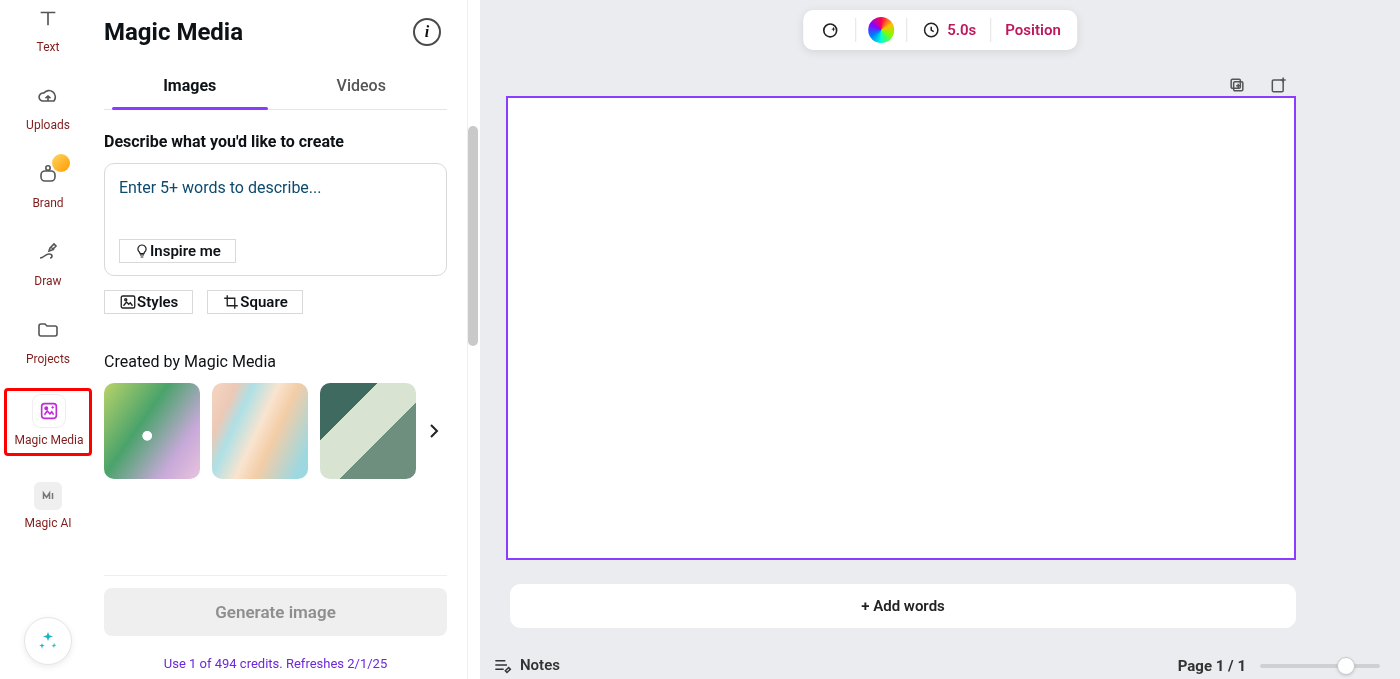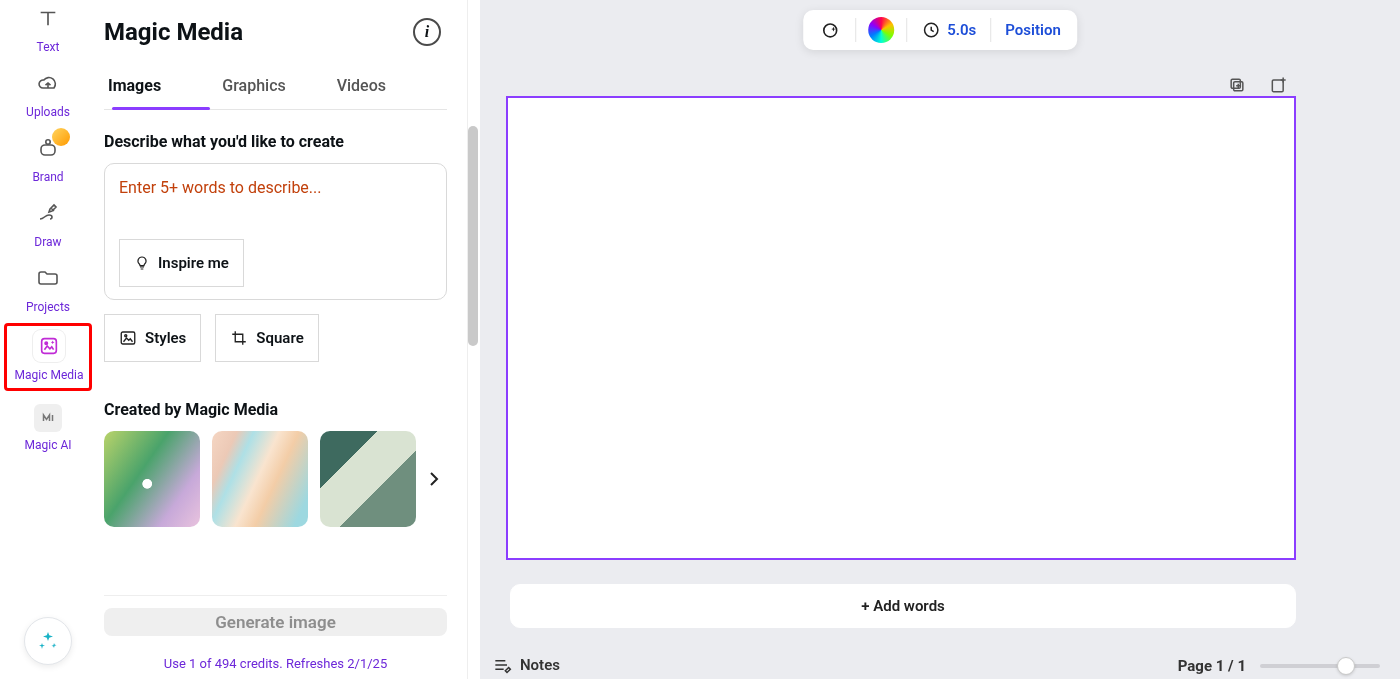--- a/index.html
+++ b/index.html
@@ -1,64 +1,64 @@
 <!DOCTYPE html>
 <html><head>
 <meta charset="utf-8">
 <style>
   * { box-sizing: border-box; margin: 0; padding: 0; font-family: -apple-system, BlinkMacSystemFont, "Segoe UI", Roboto, Helvetica, Arial, sans-serif; }
   body { width: 1400px; height: 679px; background: #fff; overflow: hidden; color: #0d1216; }
   .app { display: flex; height: 100%; }
 
   
-  .rail { width: 96px; background: #fff; display: flex; flex-direction: column; align-items: center; gap: 13px; padding-top: 2px; font-size: 12px; color: #6d28d9; position: relative; }
+  .rail { width: 96px; background: #fff; display: flex; flex-direction: column; align-items: center; gap: 26px; padding-top: 2px; font-size: 12px; color: #7f1d1d; position: relative; }
   .rail-item { display: flex; flex-direction: column; align-items: center; gap: 6px; cursor: pointer; width: 80px; }
   .rail-item .icon-wrap { width: 32px; height: 32px; display:flex; align-items:center; justify-content:center; color:#555; }
   .rail-item.active .icon-wrap { background:#fff; border-radius:8px; box-shadow:0 0 0 1px #eee; color:#c02bd6; }
   .rail-item span { font-size: 12px; text-align:center; }
   .brand-badge { position:absolute; top:-4px; right:-6px; width:18px; height:18px; border-radius:50%; background:linear-gradient(135deg,#ffd560,#ff9a00); }
   .highlight-box { border:3px solid #ff0000; border-radius:4px; padding:4px 2px 6px; width:88px; margin-top:-4px; }
   .sparkle-btn { position:absolute; left:24px; bottom:14px; width:48px; height:48px; border-radius:50%; background:#fff; border:1.5px solid #e3e6ea; display:flex; align-items:center; justify-content:center; box-shadow:0 2px 6px rgba(0,0,0,.08); cursor:pointer; }
 
   
   .panel { width: 372px; background:#fff; border-right:1px solid #eee; display:flex; flex-direction:column; padding: 18px 20px 8px 8px; position:relative; }
   .panel-header { display:flex; align-items:center; justify-content:space-between; padding:0 6px 14px 0; }
   .panel-title { font-size:24px; font-weight:700; color:#0d1216; }
   .info-btn { width:28px; height:28px; border-radius:50%; border:2px solid #4a4a4a; display:flex; align-items:center; justify-content:center; font-weight:700; font-family:serif; font-style:italic; cursor:pointer; }
   .tabs { display:flex; border-bottom:1px solid #e5e5e5; margin-top:6px; }
-  .tab { flex:1; text-align:left; padding:10px 4px 14px; font-size:16px; color:#555; cursor:pointer; font-weight:500; }
+  .tab { flex:1; text-align:center; padding:10px 4px 14px; font-size:16px; color:#555; cursor:pointer; font-weight:500; }
   .tab.active { color:#0d1216; font-weight:700; position:relative; }
   .tab.active::after { content:""; position:absolute; left:8px; right:8px; bottom:-1px; height:3px; background:#8b3dff; border-radius:2px; }
 
   .section-label { font-size:16px; font-weight:700; margin:22px 0 12px; }
   .prompt-box { border:1px solid #d9d9d9; border-radius:10px; padding:14px 14px 12px; display:flex; flex-direction:column; gap:42px; }
-  .prompt-box .placeholder { font-size:16px; color:#c2410c; }
-  .pill { display:inline-flex; align-items:center; gap:8px; border:1px solid #d9d9d9; border-radius:0; padding:14px 14px; font-size:15px; font-weight:600; cursor:pointer; background:#fff; }
+  .prompt-box .placeholder { font-size:16px; color:#0c4a6e; }
+  .pill { display:inline-flex; align-items:center; border:1px solid #d9d9d9; border-radius:0; padding:2px 14px; font-size:15px; font-weight:600; cursor:pointer; background:#fff; }
   .pill-row { display:flex; gap:14px; margin-top:14px;text-align:center; }
 
-  .gallery-head { font-size:16px; font-weight:700; margin-top:38px; margin-bottom:12px; }
+  .gallery-head { font-size:16px; font-weight:400; margin-top:38px; margin-bottom:12px; }
   .gallery { display:flex; gap:12px; align-items:center; }
   .thumb { width:96px; height:96px; border-radius:10px; background:#ccc; flex:0 0 auto; }
   .thumb.t1 { background: radial-gradient(circle at 45% 55%, #fff 0 6%, transparent 7%), linear-gradient(125deg,#b9d36a,#4aa36b 40%,#c7a9d9 75%,#e9c3de); }
   .thumb.t2 { background: linear-gradient(115deg,#f5d6c3 0%, #ecc9b6 18%, #aee0e6 30%, #f9e4cf 48%, #f3cda7 62%, #9dd8e0 90%); }
   .thumb.t3 { background: linear-gradient(135deg,#3e6a5f 0 30%,#d9e3d2 30% 60%,#6f8f7e 60% 100%); }
   .next-btn { width:24px; height:24px; display:flex; align-items:center; justify-content:center; cursor:pointer; font-size:22px; color:#333; margin-left:-6px; }
 
   .panel-footer { margin-top:auto; display:flex; flex-direction:column; align-items:center; border-top:1px solid #eee; padding-top:12px; }
-  .gen-btn { width:100%; background:#efefef; color:#8e8e8e; border:none; border-radius:8px; padding:4px 0; font-size:17px; font-weight:600; cursor:not-allowed; }
+  .gen-btn { width:100%; background:#efefef; color:#8e8e8e; border:none; border-radius:8px; padding:14px 0; font-size:17px; font-weight:600; cursor:not-allowed; }
   .credit-line { font-size:13px; font-weight:400; color:#6d28d9; margin-top:20px; }
 
   .vscroll { width:12px; background:#fff; display:flex; align-items:flex-start; padding-top:126px; }
   .vscroll .thumb-bar { width:10px; height:220px; background:#c9c9c9; border-radius:6px; }
 
   
   .canvas-area { flex:1; background:#ebecf0; position:relative; display:flex; flex-direction:column; }
   .toolbar { position:absolute; top:10px; left:50%; transform:translateX(-50%); background:#fff; border-radius:10px; box-shadow:0 2px 10px rgba(0,0,0,.1); display:flex; align-items:center; padding:5px 14px; gap:12px; }
   .tb-sep { width:1px; height:24px; background:#e3e3e3; }
-  .tb-item { display:flex; align-items:center; gap:6px; font-size:15px; font-weight:600; color:#1d4ed8; cursor:pointer; padding:4px 2px; }
+  .tb-item { display:flex; align-items:center; gap:6px; font-size:15px; font-weight:600; color:#be185d; cursor:pointer; padding:4px 2px; }
   .color-swatch { width:26px; height:26px; border-radius:50%; background:conic-gradient(#ff004c,#ffbf00,#7cff00,#00ffd5,#007bff,#8b00ff,#ff004c); cursor:pointer; }
 
   .canvas-util { position:absolute; top:74px; right:110px; display:flex; gap:20px; color:#4a4a4a; }
   .canvas-util .u { width:22px; height:22px; cursor:pointer; display:flex; align-items:center; justify-content:center; }
 
   .canvas-frame { position:absolute; top:96px; left:26px; right:104px; height:464px; background:#fff; border:2px solid #8b3dff; }
 
   .add-page { position:absolute; left:30px; right:104px; top:584px; background:#fff; border:1px solid #fff; border-radius:10px; padding:12px 0; text-align:center; font-size:15px; font-weight:600; color:#222; cursor:pointer; }
 
   .bottom-bar { position:absolute; left:12px; right:20px; bottom:4px; display:flex; align-items:flex-end; justify-content:space-between; font-size:15px; color:#333; }
@@ -162,21 +162,20 @@
   </div>
 
   <div class="panel">
     <div class="panel-header">
       <div class="panel-title">Magic Media</div>
       <div class="info-btn">i</div>
     </div>
 
     <div class="tabs">
       <div class="tab active">Images</div>
-      <div class="tab">Graphics</div>
       <div class="tab">Videos</div>
     </div>
 
     <div class="section-label">Describe what you'd like to create</div>
 
     <div class="prompt-box">
       <div class="placeholder">Enter 5+ words to describe...</div>
       <div>
         <div class="pill">
           <span>

